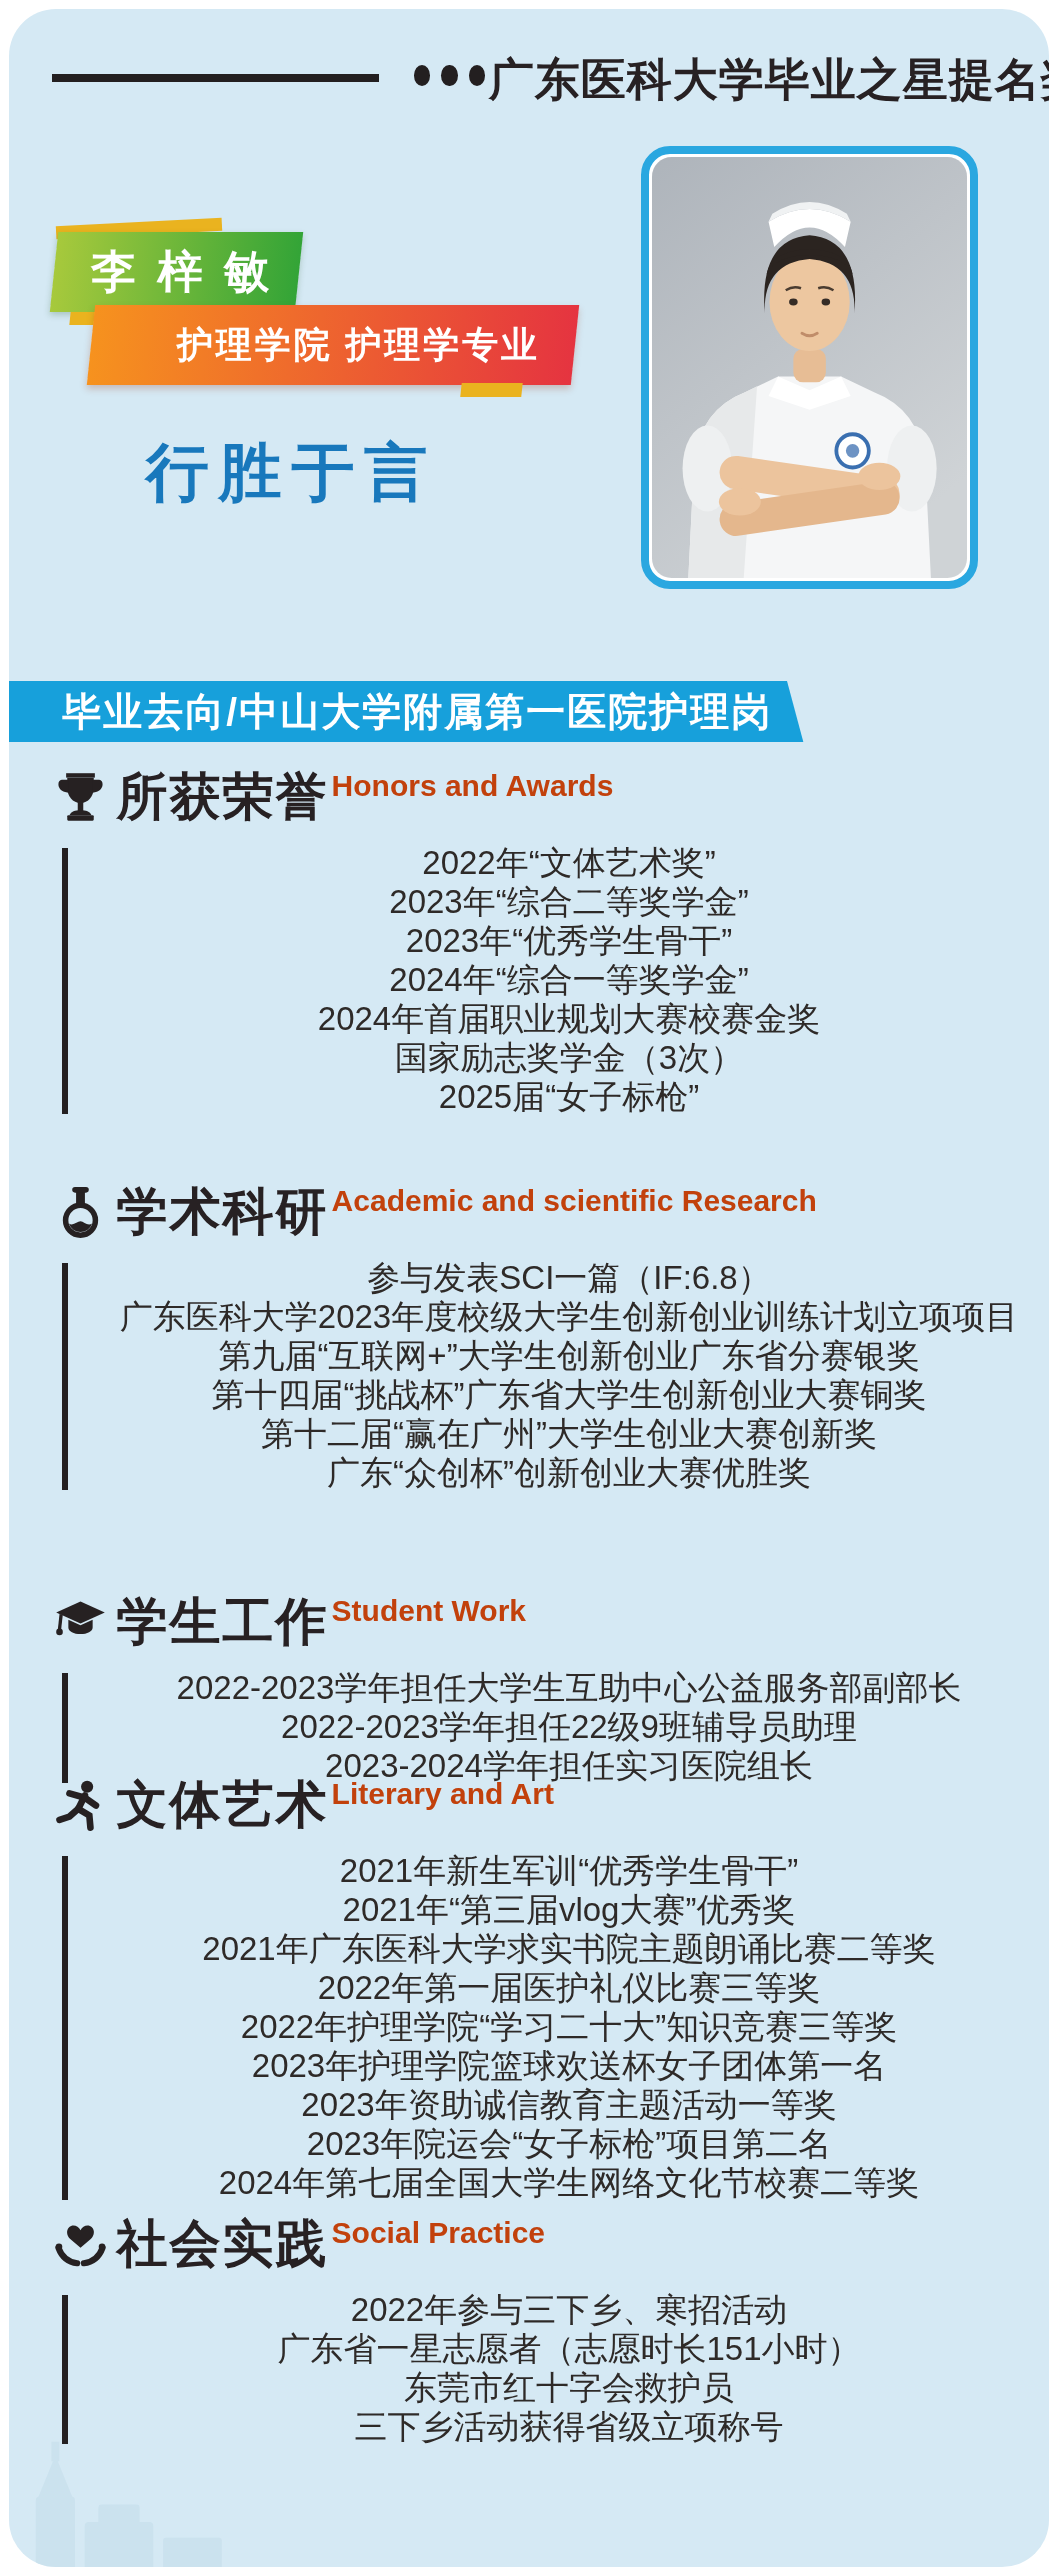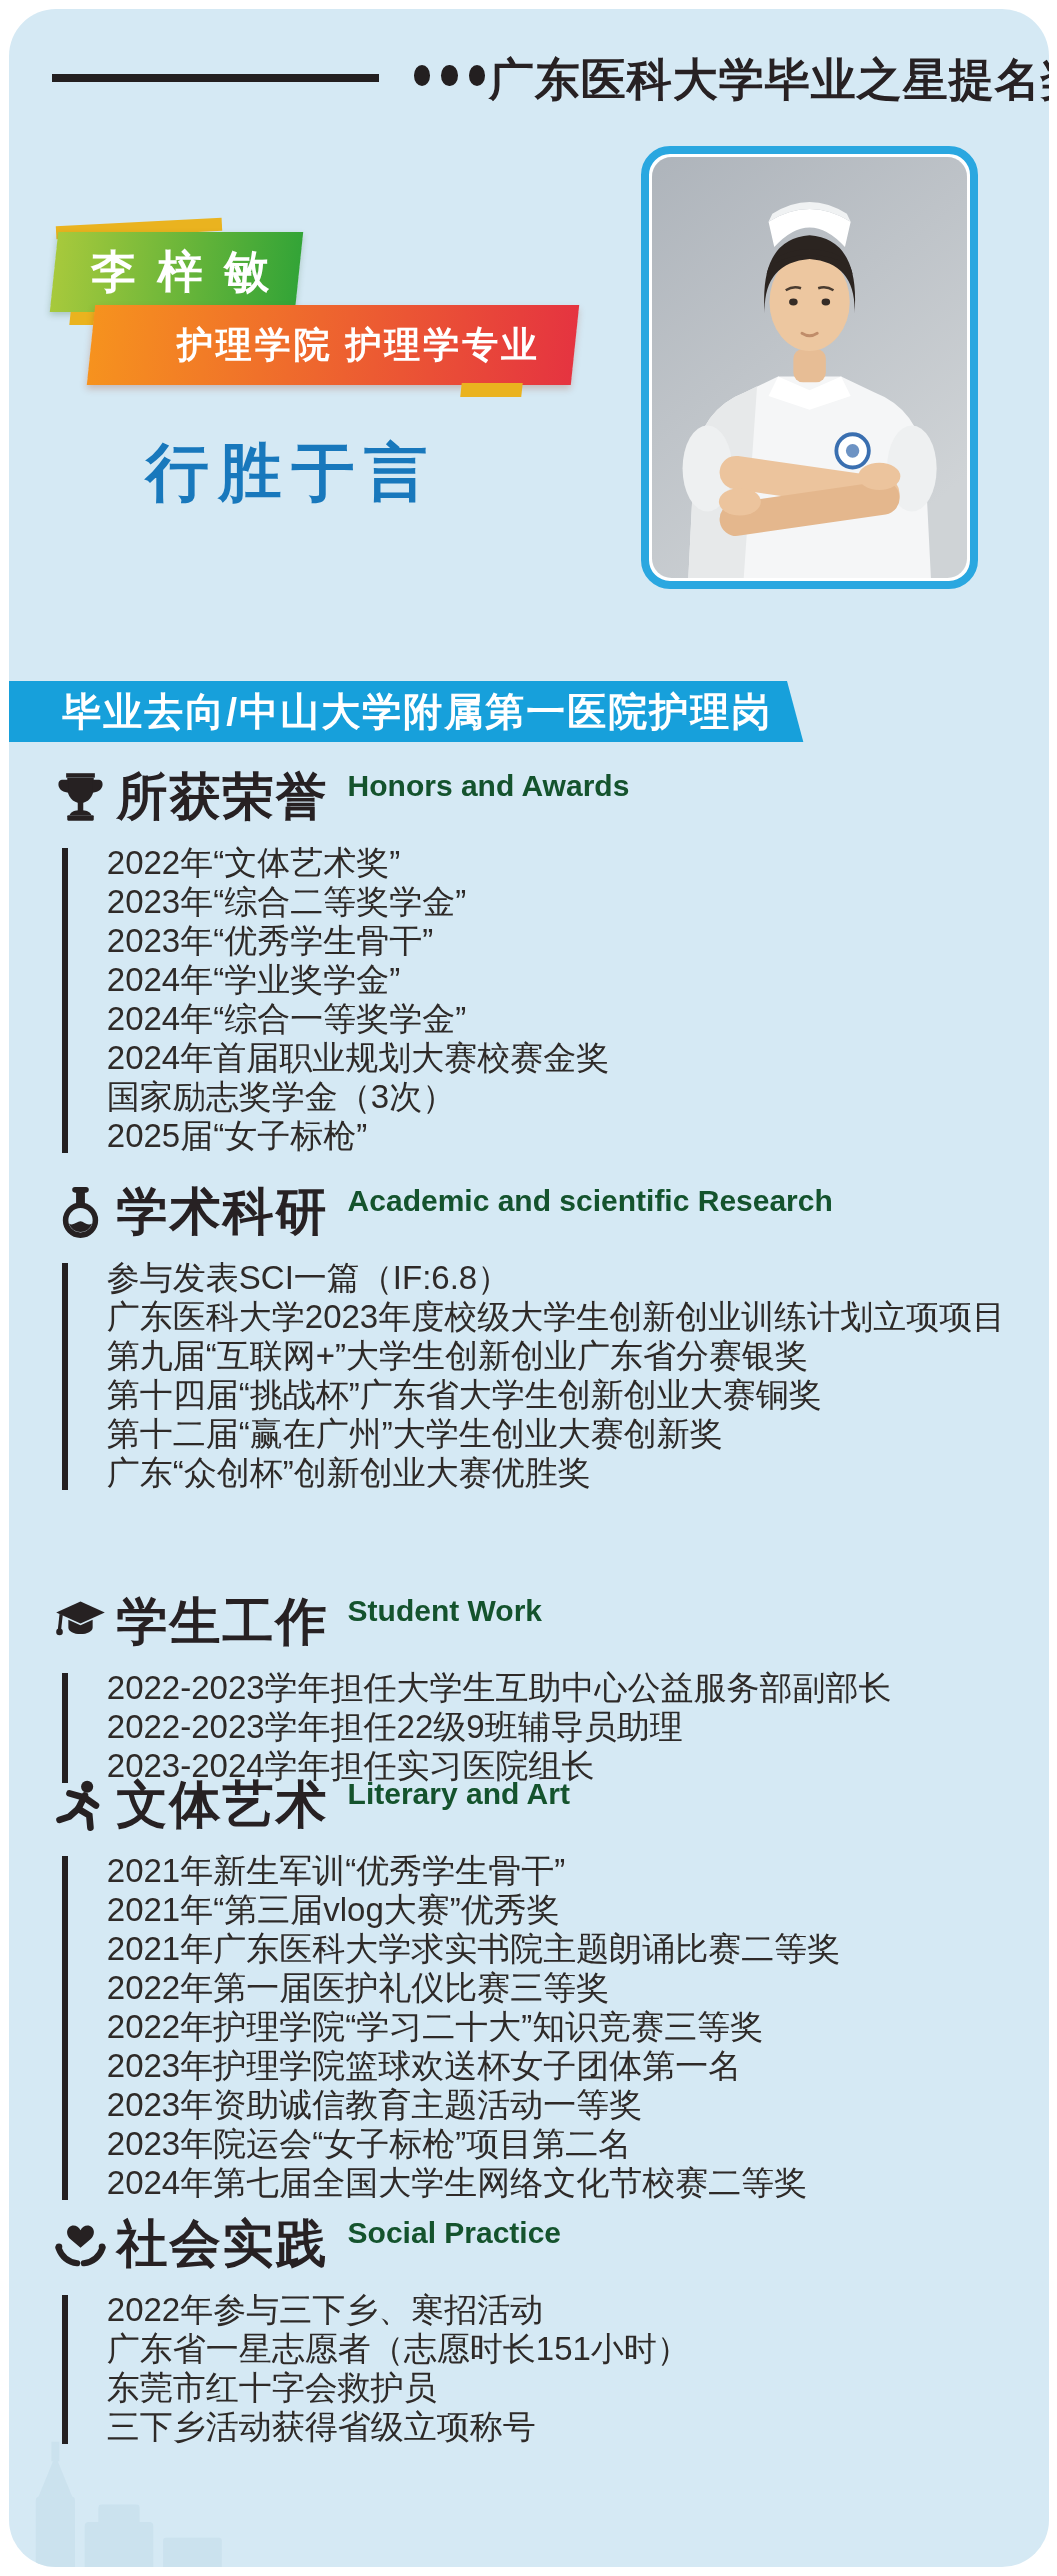--- a/index.html
+++ b/index.html
@@ -64,22 +64,22 @@
   .banner span{
     transform:skewX(-15deg);color:#ffffff;font-size:39px;font-weight:800;
     letter-spacing:2px;padding-left:74px;white-space:nowrap;
   }
   
   .section{position:absolute;left:45px;right:17.6px;}
   .sec-head{display:flex;align-items:flex-start;height:55px;}
   .sec-icon{width:53px;height:53px;flex:0 0 53px;margin-right:9.8px;}
   .sec-icon svg{display:block;width:53px;height:53px;}
   .sec-zh{font-size:51px;font-weight:800;color:#272123;line-height:1;letter-spacing:2px;white-space:nowrap;}
-  .sec-en{font-size:30px;font-weight:700;color:#14532d;line-height:1;margin-left:19px;padding-bottom:2px;white-space:nowrap;}
-  .sec-list{position:relative;margin-top:17.6px;padding-left:53px;}
+  .sec-en{font-size:30px;font-weight:700;color:#c2410c;line-height:1;margin-left:3px;padding-bottom:2px;white-space:nowrap;}
+  .sec-list{position:relative;margin-top:17.6px;padding-left:53px;text-align:center;}
   .sec-list::before{
     content:'';position:absolute;left:7.8px;top:4.9px;bottom:2.9px;width:6.9px;background:#242021;
   }
   .sec-item{font-size:33px;line-height:39px;color:#2e2a28;font-weight:500;white-space:nowrap;}
   
   .watermark{position:absolute;left:17.6px;bottom:-7.8px;opacity:.55;}
 </style>
 </head>
 <body>
 
@@ -169,21 +169,20 @@
               </g>
             </svg>
           </span>
           <span class="sec-zh">所获荣誉</span>
           <span class="sec-en">Honors and Awards</span>
         </div>
         <div class="sec-list">
           <div class="sec-item">2022年“文体艺术奖”</div>
           <div class="sec-item">2023年“综合二等奖学金”</div>
           <div class="sec-item">2023年“优秀学生骨干”</div>
-          <div class="sec-item">2024年“学业奖学金”</div>
           <div class="sec-item">2024年“综合一等奖学金”</div>
           <div class="sec-item">2024年首届职业规划大赛校赛金奖</div>
           <div class="sec-item">国家励志奖学金（3次）</div>
           <div class="sec-item">2025届“女子标枪”</div>
         </div>
       </div>
       <div class="section" style="top: 1177px;">
         <div class="sec-head">
           <span class="sec-icon">
             <svg viewBox="0 0 48 48">

